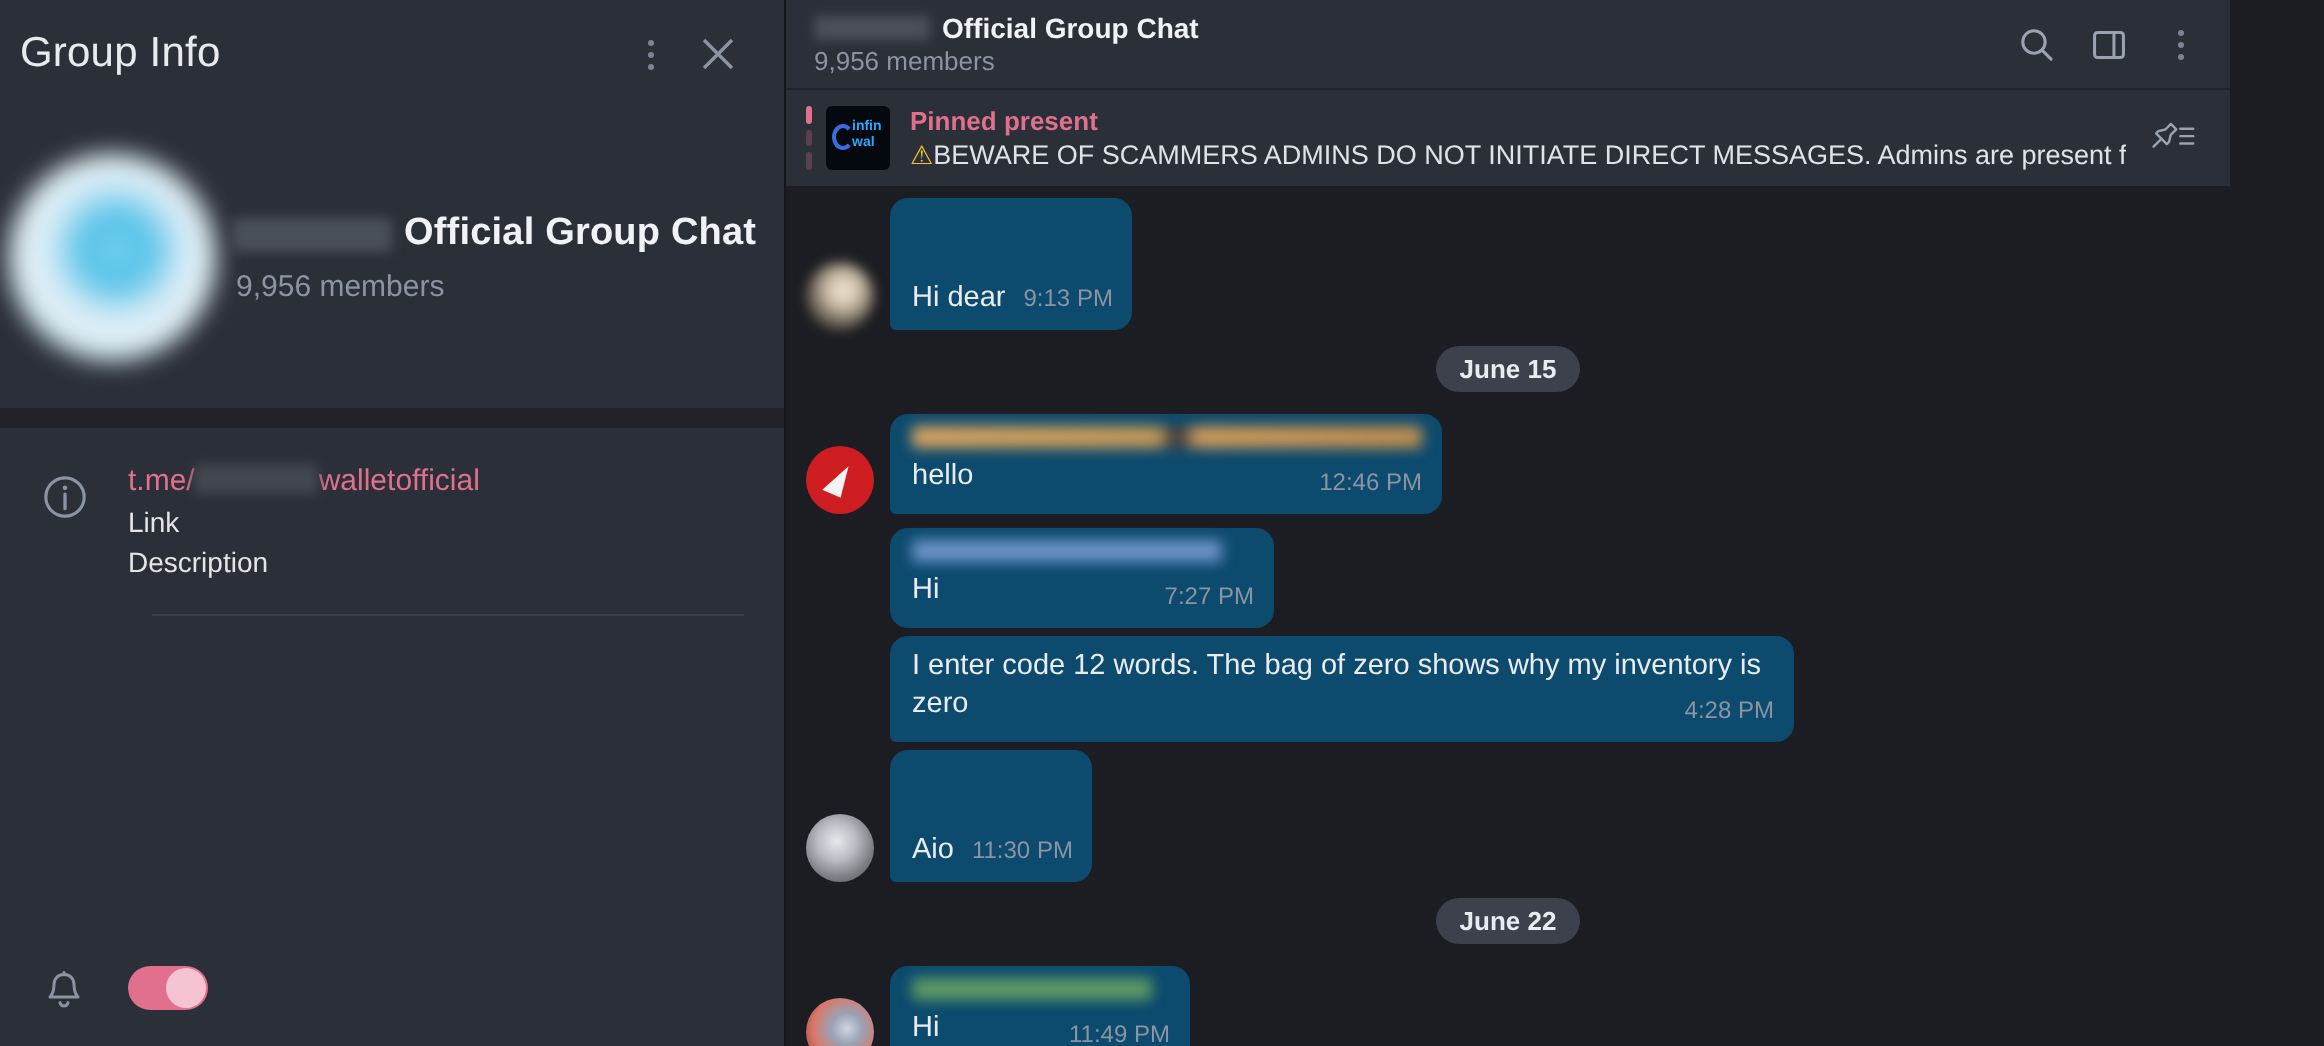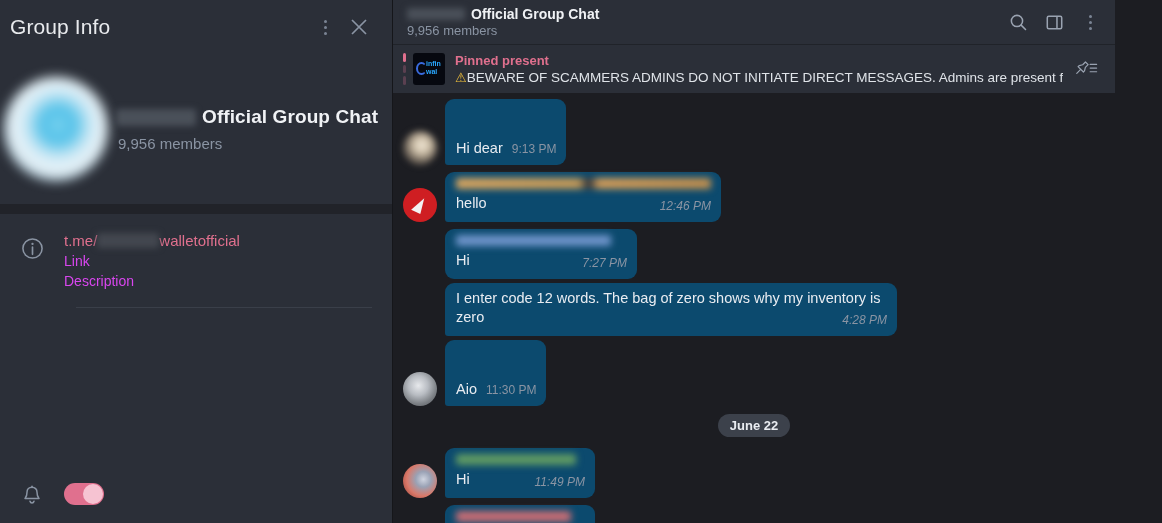--- a/index.html
+++ b/index.html
@@ -68,21 +68,21 @@
   .info-ico {
     flex: 0 0 64px; display: flex; justify-content: center;
     padding-top: 4px;
   }
   .info-content { flex: 1; padding-right: 16px; }
   .link-val { font-size: 15px; color: #e0708e; word-break: break-all; cursor: pointer; }
   .blur-chip {
     display: inline-block; width: 62px; height: 15px; vertical-align: -2px;
     background: #43474f; border-radius: 2px; filter: blur(3px);
   }
-  .sub-label { font-size: 14px; color: #d946ef; margin-top: 4px; }
+  .sub-label { font-size: 14px; color: #e5e5e5; margin-top: 4px; }
   .desc-text {
     font-size: 15px; color: #e4e7eb; line-height: 26px; margin-top: 26px;
     letter-spacing: .1px;
   }
   .divider { height: 1px; background: #3a3f49; margin: 18px 20px 0 76px; }
 
   .notif-row {
     display: flex; align-items: center;
     height: 58px; padding-right: 22px;
     position: absolute; left: 0; right: 0; bottom: 0;
@@ -186,21 +186,21 @@
   }
   .sb-orange { width: 255px; background: linear-gradient(90deg,#d6a45f 0%,#c59a57 48%,#2b2f38 52%,#d09b58 56%,#bf8e4e 100%); }
   .sb-blue { width: 155px; background: #6d93c9; }
   .sb-green { width: 120px; background: #5f9a63; }
   .sb-pink { width: 115px; background: #c96d74; }
   .txt-line { display: inline; }
   .time {
     font-size: 12px; color: #8a94a3; margin-left: 9px;
     display: inline-block; vertical-align: baseline; margin-top: 35px;
   }
-  .time.end { float: right; margin-top: 3px; margin-left: 16px; font-style: italic; }
+  .time.end { float: right; margin-top: 3px; margin-left: 16px; }
   .bub-inline { display: flex; align-items: baseline; }
 
   .datesep { display: flex; justify-content: center; margin: 8px 0 11px 0; }
   .datepill {
     background: #3c414b; color: #e9ecf1; font-size: 13px; font-weight: 700;
     padding: 4px 12px; border-radius: 12px;
   }
   .clearfix::after { content: ""; display: block; clear: both; }
 </style>
 </head>
@@ -341,20 +341,23 @@
       <div class="row">
         <div class="av blur1"></div>
         <div class="bubble tail">
           <span class="bub-inline">
             <span class="txt-line">Hi dear</span>
             <span class="time">9:13 PM</span>
           </span>
         </div>
       </div>
 
+      <div class="datesep">
+        <span class="datepill">June 15</span>
+      </div>
 
       <div class="row">
         <div class="av red">
             <span class="bolt"></span>
           </div>
         <div class="bubble tail clearfix" style="width:276px">
           <span class="sender-blur sb-orange"></span>
           <span class="txt-line">hello</span>
           <span class="time end">12:46 PM</span>
         </div>

